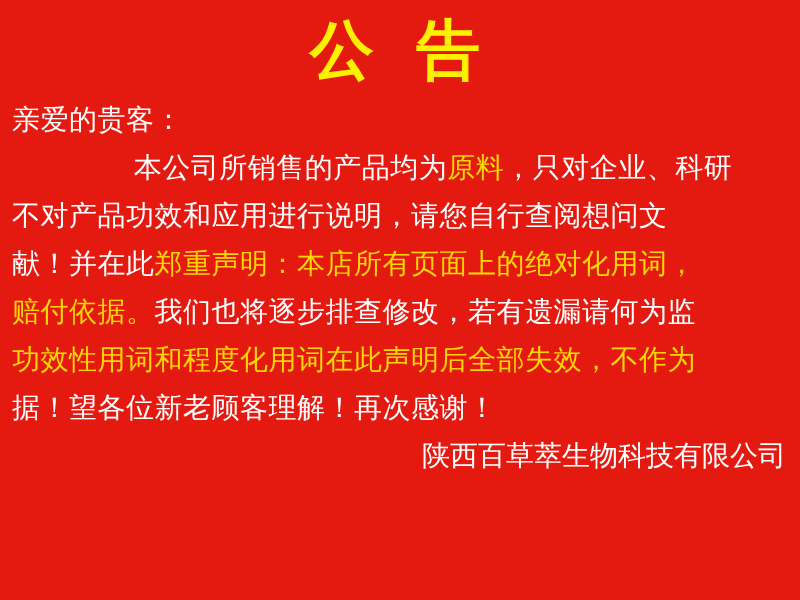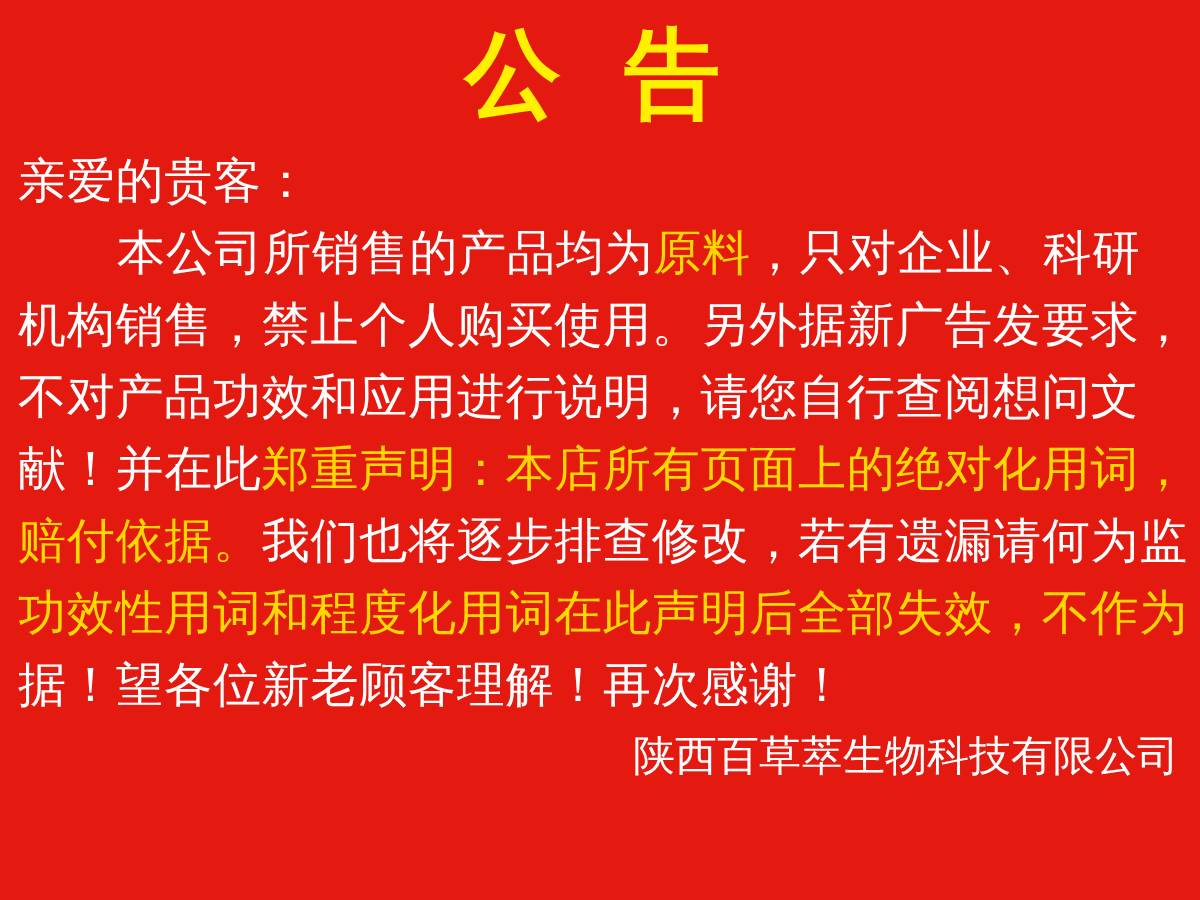--- a/index.html
+++ b/index.html
@@ -28,28 +28,29 @@
     color: var(--title-text);
     font-size: 64px;
     font-weight: bold;
     letter-spacing: 10px;
     white-space: nowrap;
   }
   .body-text {
     padding: 0 12px;
   }
   .line {
-    font-size: 32px;
+    font-size: 28px;
     line-height: 48px;
     white-space: nowrap;
     color: var(--body-text);
     letter-spacing: 0.5px;
   }
   .line.indent {
     padding-left: 66px;
+    text-align: center;
   }
   .seg-w { color: var(--body-text); }
   .seg-y { color: var(--highlight-text); }
   .signature {
     font-size: 28px;
     line-height: 48px;
     text-align: right;
     padding-right: 14px;
     color: var(--body-text);
     white-space: nowrap;
@@ -61,21 +62,20 @@
 <div class="poster">
 
   <div class="title">公 告</div>
 
   <div class="body-text">
 
     <div class="line"><span class="seg-w">亲爱的贵客：</span></div>
 
     <div class="line indent"><span class="seg-w">本公司所销售的产品均为</span><span class="seg-y">原料</span><span class="seg-w">，只对企业、科研</span></div>
 
-    <div class="line"><span class="seg-w">机构销售，禁止个人购买使用。另外据新广告发要求，</span></div>
 
     <div class="line"><span class="seg-w">不对产品功效和应用进行说明，请您自行查阅想问文</span></div>
 
     <div class="line"><span class="seg-w">献！并在此</span><span class="seg-y">郑重声明：本店所有页面上的绝对化用词，</span></div>
 
     <div class="line"><span class="seg-y">赔付依据。</span><span class="seg-w">我们也将逐步排查修改，若有遗漏请何为监</span></div>
 
     <div class="line"><span class="seg-y">功效性用词和程度化用词在此声明后全部失效，不作为</span></div>
 
 

